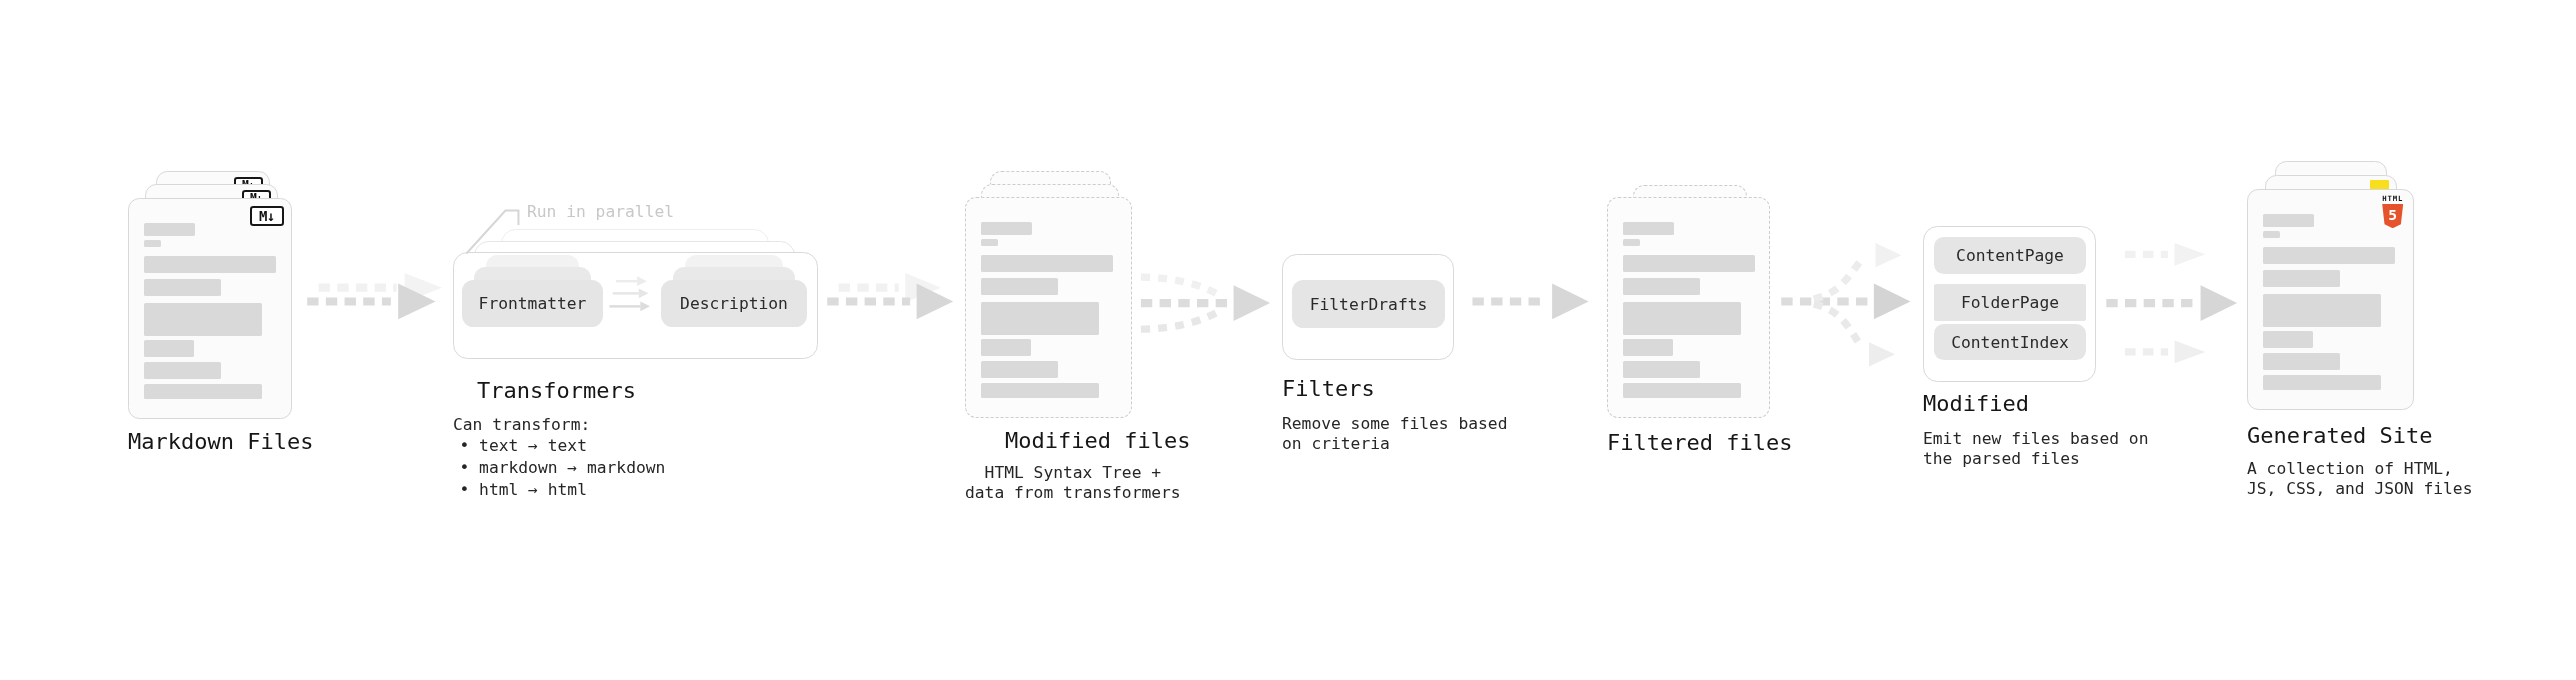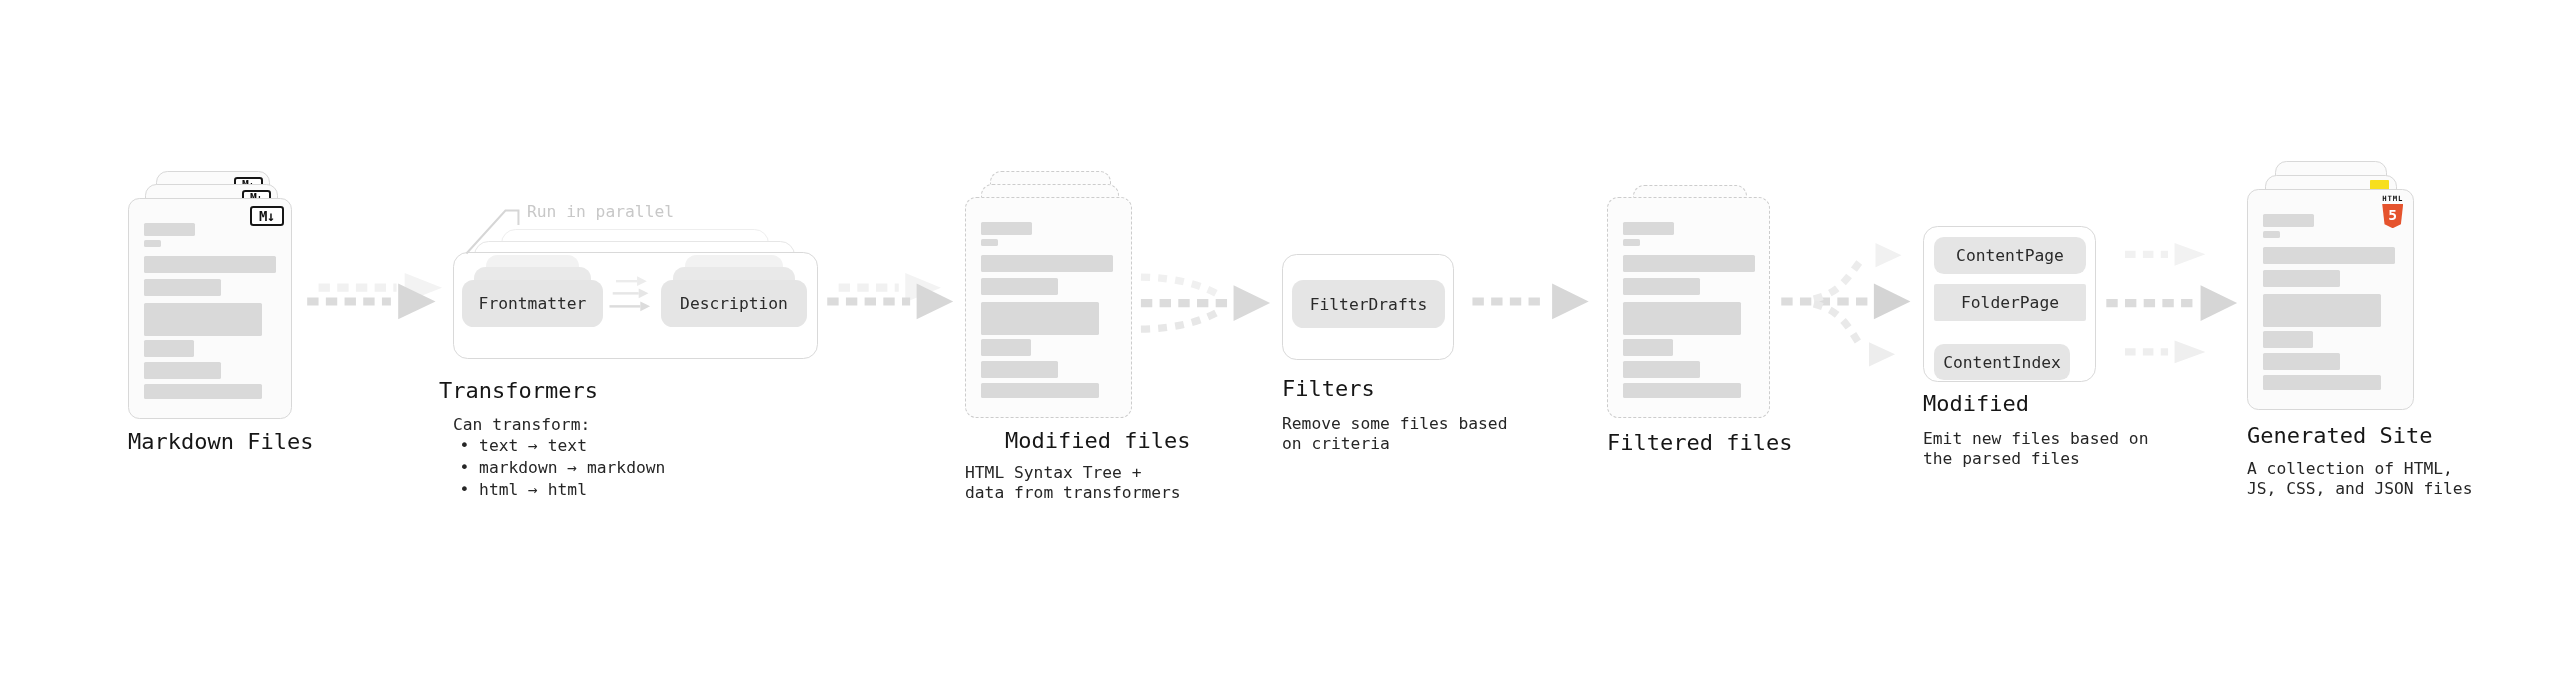--- a/index.html
+++ b/index.html
@@ -156,21 +156,21 @@
 
     <div class="gbox" style="left:462px;top:280px;width:141px;height:47px;">
       <span>Frontmatter</span>
     </div>
     <div class="gbox" style="left:661px;top:280px;width:146px;height:47px;">
       <span>Description</span>
     </div>
 
     <div class="note" style="left:527px;top:202px;">Run in parallel</div>
 
-    <div class="label" style="left:439px;top:378px;">Transformers</div>
+    <div class="label" style="left:477px;top:378px;">Transformers</div>
     <div class="desc" style="left:453px;top:415px;">
       <div>Can transform:</div>
       <div class="ind">• text → text</div>
       <div class="ind">• markdown → markdown</div>
       <div class="ind">• html → html</div>
     </div>
   </div>
 
   <div class="stage">
     <div class="card dashed" style="left:990px;top:171px;width:121px;"></div>
@@ -179,21 +179,21 @@
       <i class="bar b1"></i>
       <i class="bar b2"></i>
       <i class="bar b3"></i>
       <i class="bar b4"></i>
       <i class="bar b5"></i>
       <i class="bar b6"></i>
       <i class="bar b7"></i>
       <i class="bar b8"></i>
     </div>
     <div class="label" style="left:965px;top:428px;padding-left:40px;">Modified files</div>
-    <div class="desc" style="left:965px;top:463px;">
+    <div class="desc" style="left:965px;top:463px;text-align:center;">
       <div>HTML Syntax Tree +</div>
       <div>data from transformers</div>
     </div>
   </div>
 
   <div class="stage">
     <div class="obox" style="left:1282px;top:254px;width:172px;height:106px;"></div>
     <div class="gbox" style="left:1292px;top:280px;width:153px;height:48px;">
       <span>FilterDrafts</span>
     </div>
@@ -220,21 +220,21 @@
   </div>
 
   <div class="stage">
     <div class="obox" style="left:1923px;top:226px;width:173px;height:156px;"></div>
     <div class="gbox" style="left:1934px;top:237px;width:152px;height:37px;border-radius:9.8px;">
       <span>ContentPage</span>
     </div>
     <div class="gbox" style="left:1934px;top:284px;width:152px;height:37px;border-radius:2px;">
       <span>FolderPage</span>
     </div>
-    <div class="gbox" style="left:1934px;top:344px;width:136px;height:36px;border-radius:9.8px;">
+    <div class="gbox" style="left:1934px;top:324px;width:152px;height:36px;border-radius:9.8px;">
       <span>ContentIndex</span>
     </div>
     <div class="label" style="left:1923px;top:391px;">Modified</div>
     <div class="desc" style="left:1923px;top:429px;">
       <div>Emit new files based on</div>
       <div>the parsed files</div>
     </div>
   </div>
 
   <div class="stage">

